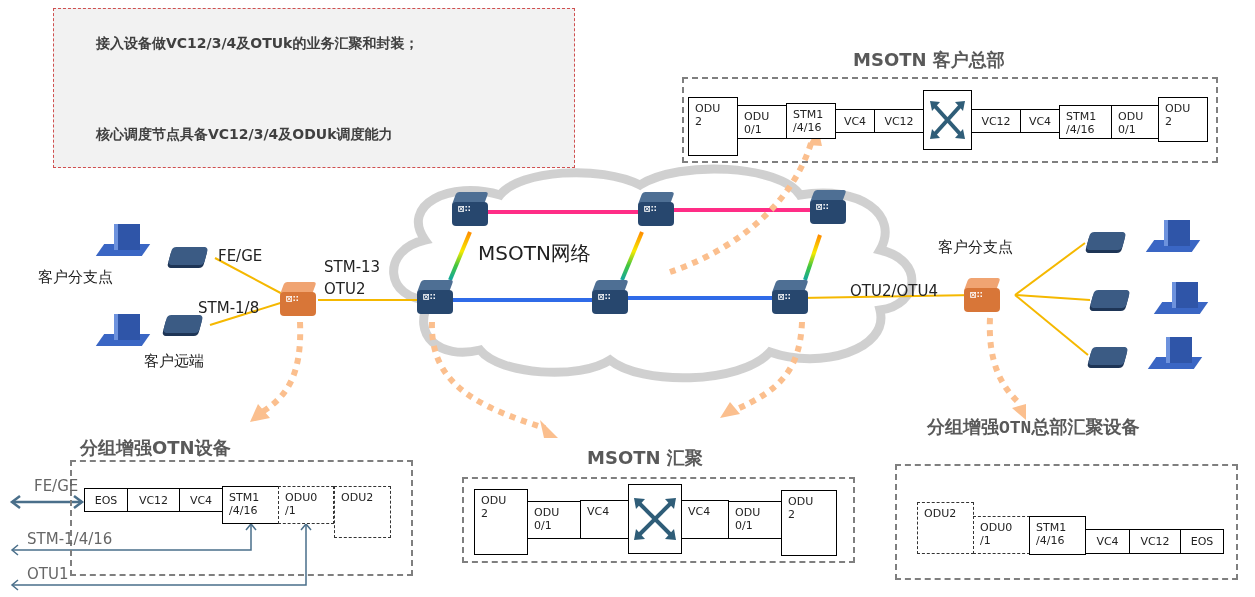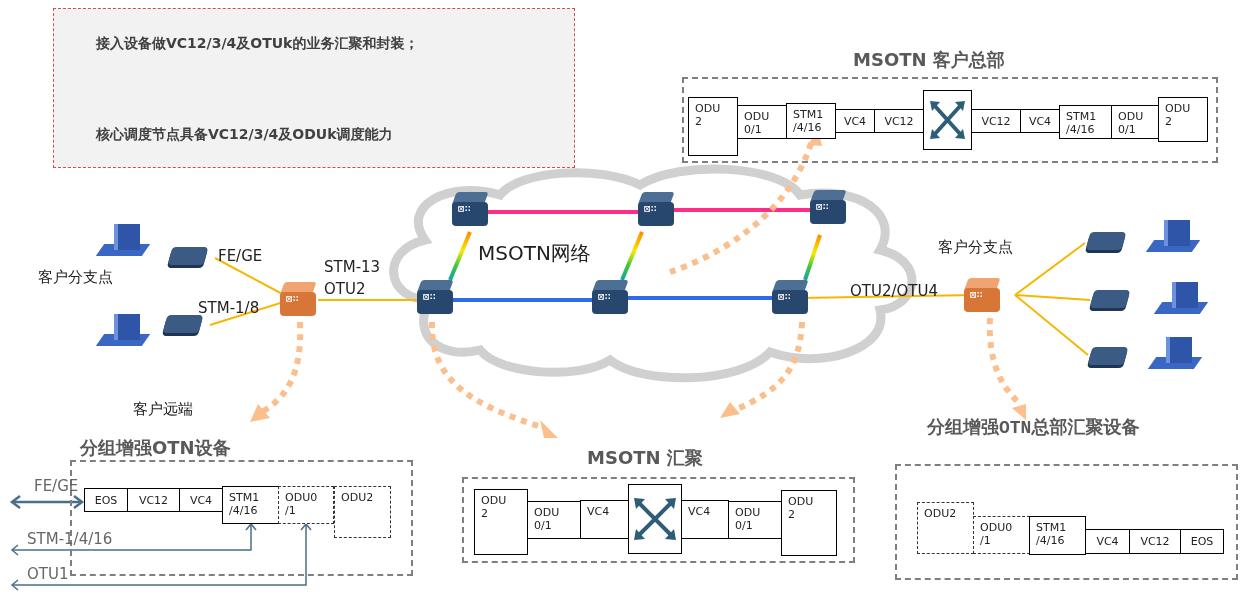--- a/index.html
+++ b/index.html
@@ -163,21 +163,21 @@
     <div class="base"></div>
     <div class="tower"></div>
   </div>
 <div class="bldg" style="left:1152px; top:335px;">
     <div class="base"></div>
     <div class="tower"></div>
   </div>
 
 <div class="lbl" style="left:478px; top:240px; font-size:20px;">MSOTN网络</div>
 <div class="lbl" style="left:38px; top:268px;">客户分支点</div>
-<div class="lbl" style="left:133px; top:352px;margin-top:48px;">客户远端</div>
+<div class="lbl" style="left:144px; top:352px;">客户远端</div>
 <div class="lbl" style="left:938px; top:238px;">客户分支点</div>
 <div class="lbl" style="left:218px; top:247px;">FE/GE</div>
 <div class="lbl" style="left:198px; top:299px;">STM-1/8</div>
 <div class="lbl" style="left:324px; top:258px;">STM-13</div>
 <div class="lbl" style="left:324px; top:280px;">OTU2</div>
 <div class="lbl" style="left:850px; top:282px;">OTU2/OTU4</div>
 
 <div class="sec-title" style="left:853px; top:48px;">MSOTN 客户总部</div>
 <div class="dash-frame" style="left:682px; top:77px; width:536px; height:86px;"></div>
 <div class="cell" style="left:688px; top:97px; width:50px; height:59px;">ODU

